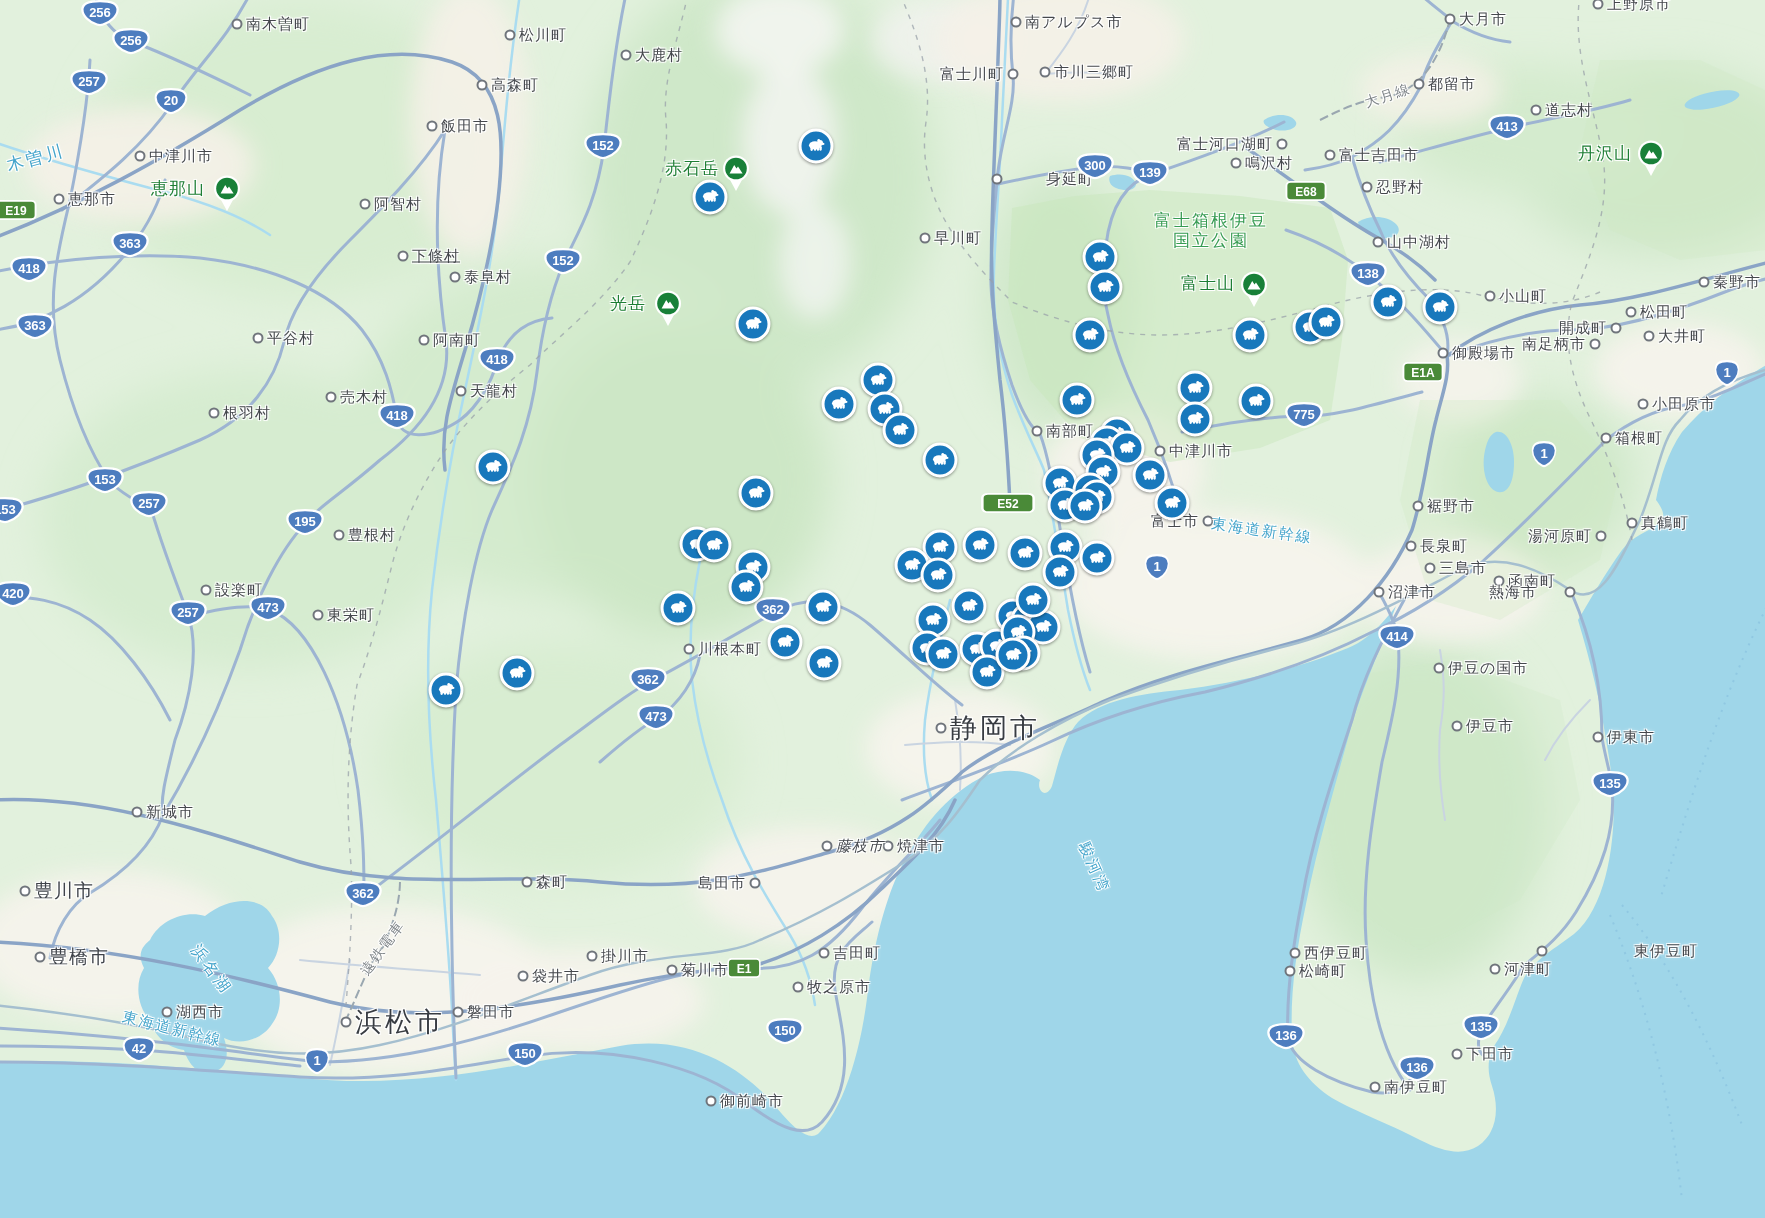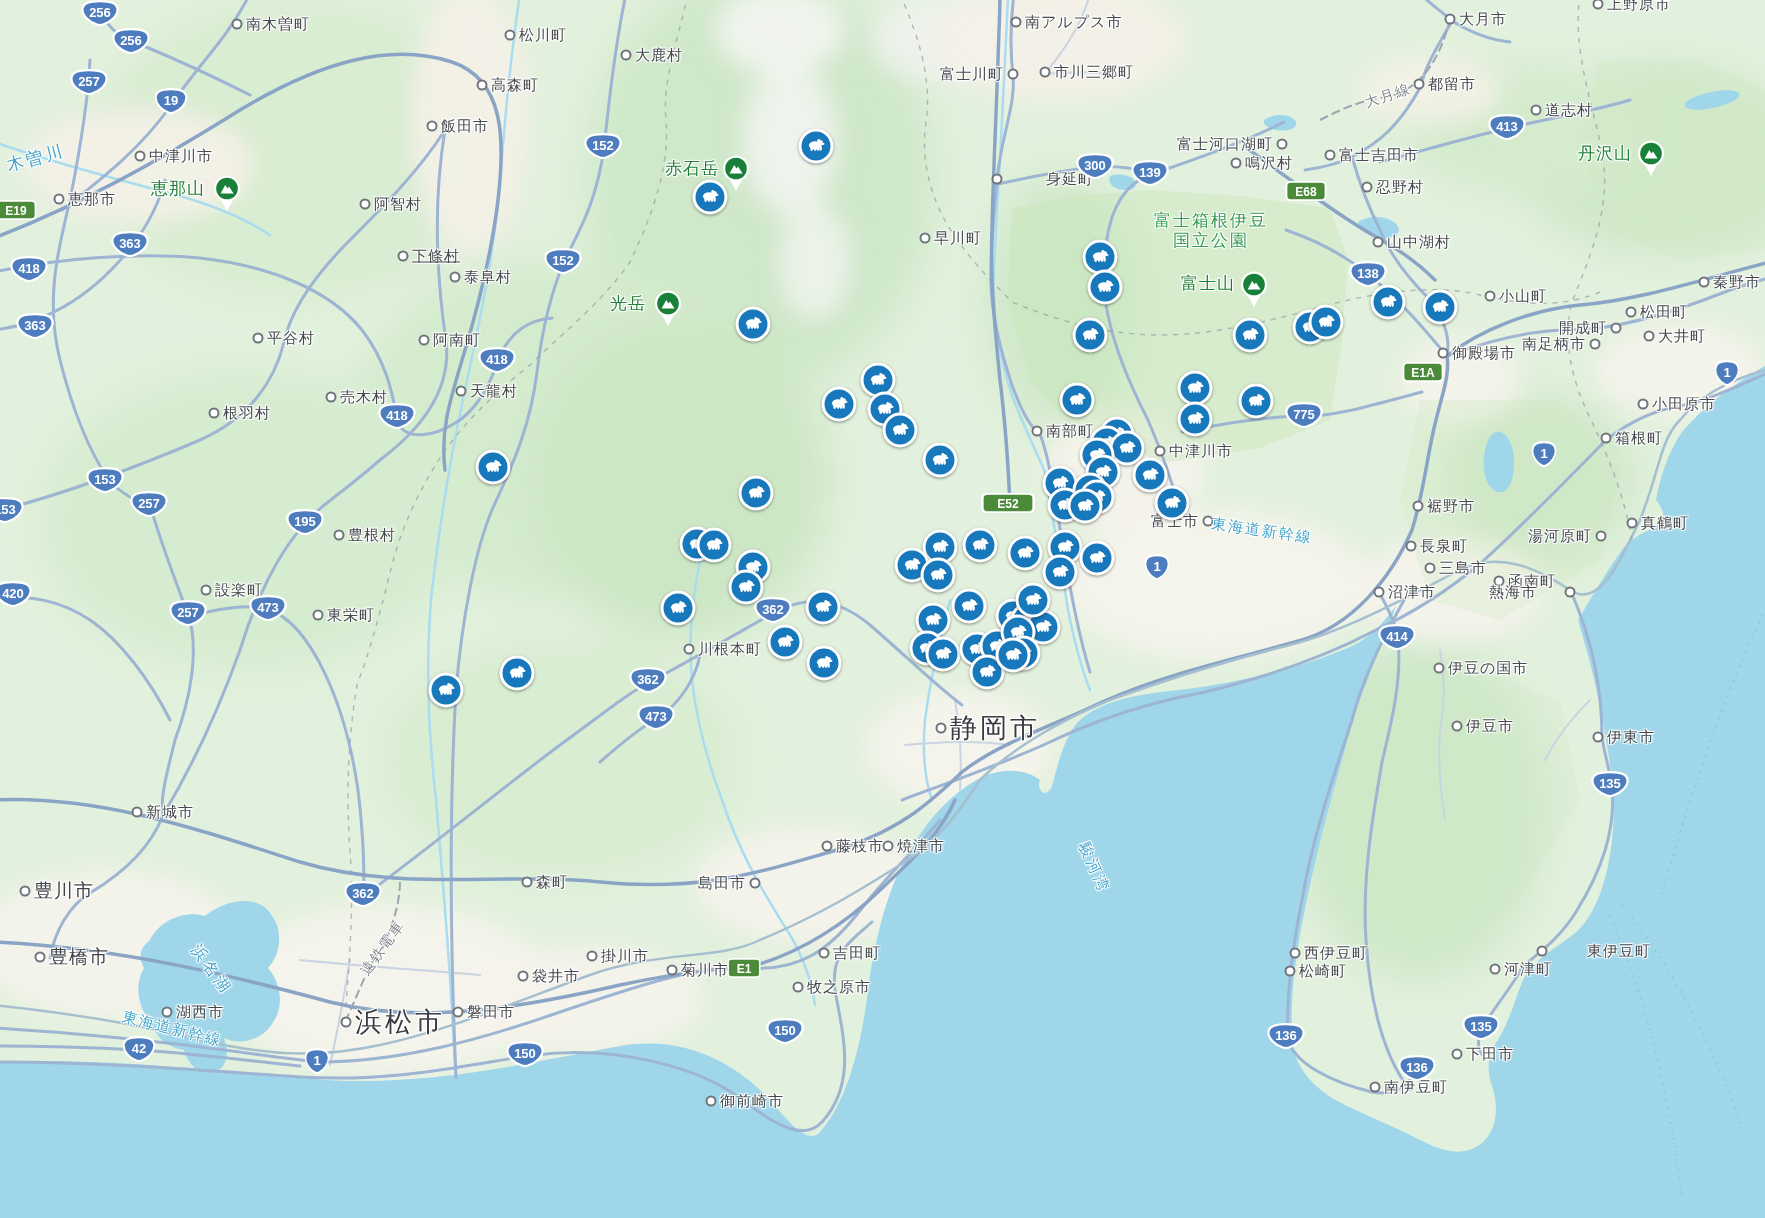--- a/index.html
+++ b/index.html
@@ -268,21 +268,21 @@
     <div class="lbl  anchor-l" style="left: 681px; top: 970px;">菊川市</div>
     <div class="cdot" style="left: 824px; top: 953px;"></div>
     <div class="lbl  anchor-l" style="left: 833px; top: 953px;">吉田町</div>
     <div class="cdot" style="left: 798px; top: 987px;"></div>
     <div class="lbl  anchor-l" style="left: 807px; top: 987px;">牧之原市</div>
     <div class="cdot" style="left: 711px; top: 1101px;"></div>
     <div class="lbl  anchor-l" style="left: 720px; top: 1101px;">御前崎市</div>
     <div class="cdot" style="left: 755px; top: 883px;"></div>
     <div class="lbl  anchor-r" style="left: 746px; top: 883px;">島田市</div>
     <div class="cdot" style="left: 827px; top: 846px;"></div>
-    <div class="lbl  anchor-l" style="left: 836px; top: 846px;">藤枝市</div>
+    <div class="lbl  anchor-l" style="left: 836px; top: 846px; font-style: italic;">藤枝市</div>
     <div class="cdot" style="left: 888px; top: 846px;"></div>
     <div class="lbl  anchor-l" style="left: 897px; top: 846px;">焼津市</div>
     <div class="cdot" style="left: 941px; top: 728px;"></div>
     <div class="lbl lg anchor-l" style="left: 950px; top: 728px;">静岡市</div>
     <div class="cdot" style="left: 689px; top: 649px;"></div>
     <div class="lbl  anchor-l" style="left: 698px; top: 649px;">川根本町</div>
     <div class="cdot" style="left: 1037px; top: 431px;"></div>
     <div class="lbl  anchor-l" style="left: 1046px; top: 431px;">南部町</div>
     <div class="cdot" style="left: 1160px; top: 451px;"></div>
     <div class="lbl  anchor-l" style="left: 1169px; top: 451px;">中津川市</div>
@@ -354,21 +354,21 @@
     <div class="lbl  anchor-l" style="left: 1448px; top: 668px;">伊豆の国市</div>
     <div class="cdot" style="left: 1457px; top: 726px;"></div>
     <div class="lbl  anchor-l" style="left: 1466px; top: 726px;">伊豆市</div>
     <div class="cdot" style="left: 1598px; top: 737px;"></div>
     <div class="lbl  anchor-l" style="left: 1607px; top: 737px;">伊東市</div>
     <div class="cdot" style="left: 1295px; top: 953px;"></div>
     <div class="lbl  anchor-l" style="left: 1304px; top: 953px;">西伊豆町</div>
     <div class="cdot" style="left: 1290px; top: 971px;"></div>
     <div class="lbl  anchor-l" style="left: 1299px; top: 971px;">松崎町</div>
     <div class="cdot" style="left: 1542px; top: 951px;"></div>
-    <div class="lbl  anchor-l" style="left: 1587px; top: 951px;">東伊豆町</div>
+    <div class="lbl  anchor-l" style="left: 1634px; top: 951px;">東伊豆町</div>
     <div class="cdot" style="left: 1495px; top: 969px;"></div>
     <div class="lbl  anchor-l" style="left: 1504px; top: 969px;">河津町</div>
     <div class="cdot" style="left: 1457px; top: 1054px;"></div>
     <div class="lbl  anchor-l" style="left: 1466px; top: 1054px;">下田市</div>
     <div class="cdot" style="left: 1375px; top: 1087px;"></div>
     <div class="lbl  anchor-l" style="left: 1384px; top: 1087px;">南伊豆町</div>
     <div class="lbl green anchor-c" style="left: 178px; top: 188px;">恵那山</div>
     <div class="mpin" style="left: 212px; top: 173.5px;"><svg width="30" height="38" viewBox="0 0 30 38">
         <polygon points="15,37 8,24 22,24" fill="#fff"></polygon>
         <circle cx="15" cy="14.5" r="13" fill="#fff"></circle>
@@ -429,21 +429,21 @@
     <div class="shield" style="width: 46px; height: 28px; left: 89px; top: 82px;">
       <svg viewBox="0 0 60 40" preserveAspectRatio="none">
         <path d="M30 3 C16 3 7 7 7 15 C7 24 16 33 26 36.5 C28.5 37.5 31.5 37.5 34 36.5 C44 33 53 24 53 15 C53 7 44 3 30 3 Z" fill="#4d7dbf" stroke="#fff" stroke-width="3"></path>
       </svg>
       <span>257</span>
     </div>
     <div class="shield" style="width: 40px; height: 28px; left: 171px; top: 101px;">
       <svg viewBox="0 0 60 40" preserveAspectRatio="none">
         <path d="M30 3 C16 3 7 7 7 15 C7 24 16 33 26 36.5 C28.5 37.5 31.5 37.5 34 36.5 C44 33 53 24 53 15 C53 7 44 3 30 3 Z" fill="#4d7dbf" stroke="#fff" stroke-width="3"></path>
       </svg>
-      <span>19</span>
+      <span>20</span>
     </div>
     <div class="shield exp" style="width: 42px; height: 21px; left: 16px; top: 210px;">
       <svg viewBox="0 0 44 24" preserveAspectRatio="none">
         <rect x="1.5" y="1.5" width="41" height="21" rx="4.5" fill="#4a8a38" stroke="#fff" stroke-width="2"></rect>
       </svg>
       <span>E19</span>
     </div>
     <div class="shield" style="width: 46px; height: 28px; left: 130px; top: 244px;">
       <svg viewBox="0 0 60 40" preserveAspectRatio="none">
         <path d="M30 3 C16 3 7 7 7 15 C7 24 16 33 26 36.5 C28.5 37.5 31.5 37.5 34 36.5 C44 33 53 24 53 15 C53 7 44 3 30 3 Z" fill="#4d7dbf" stroke="#fff" stroke-width="3"></path>

